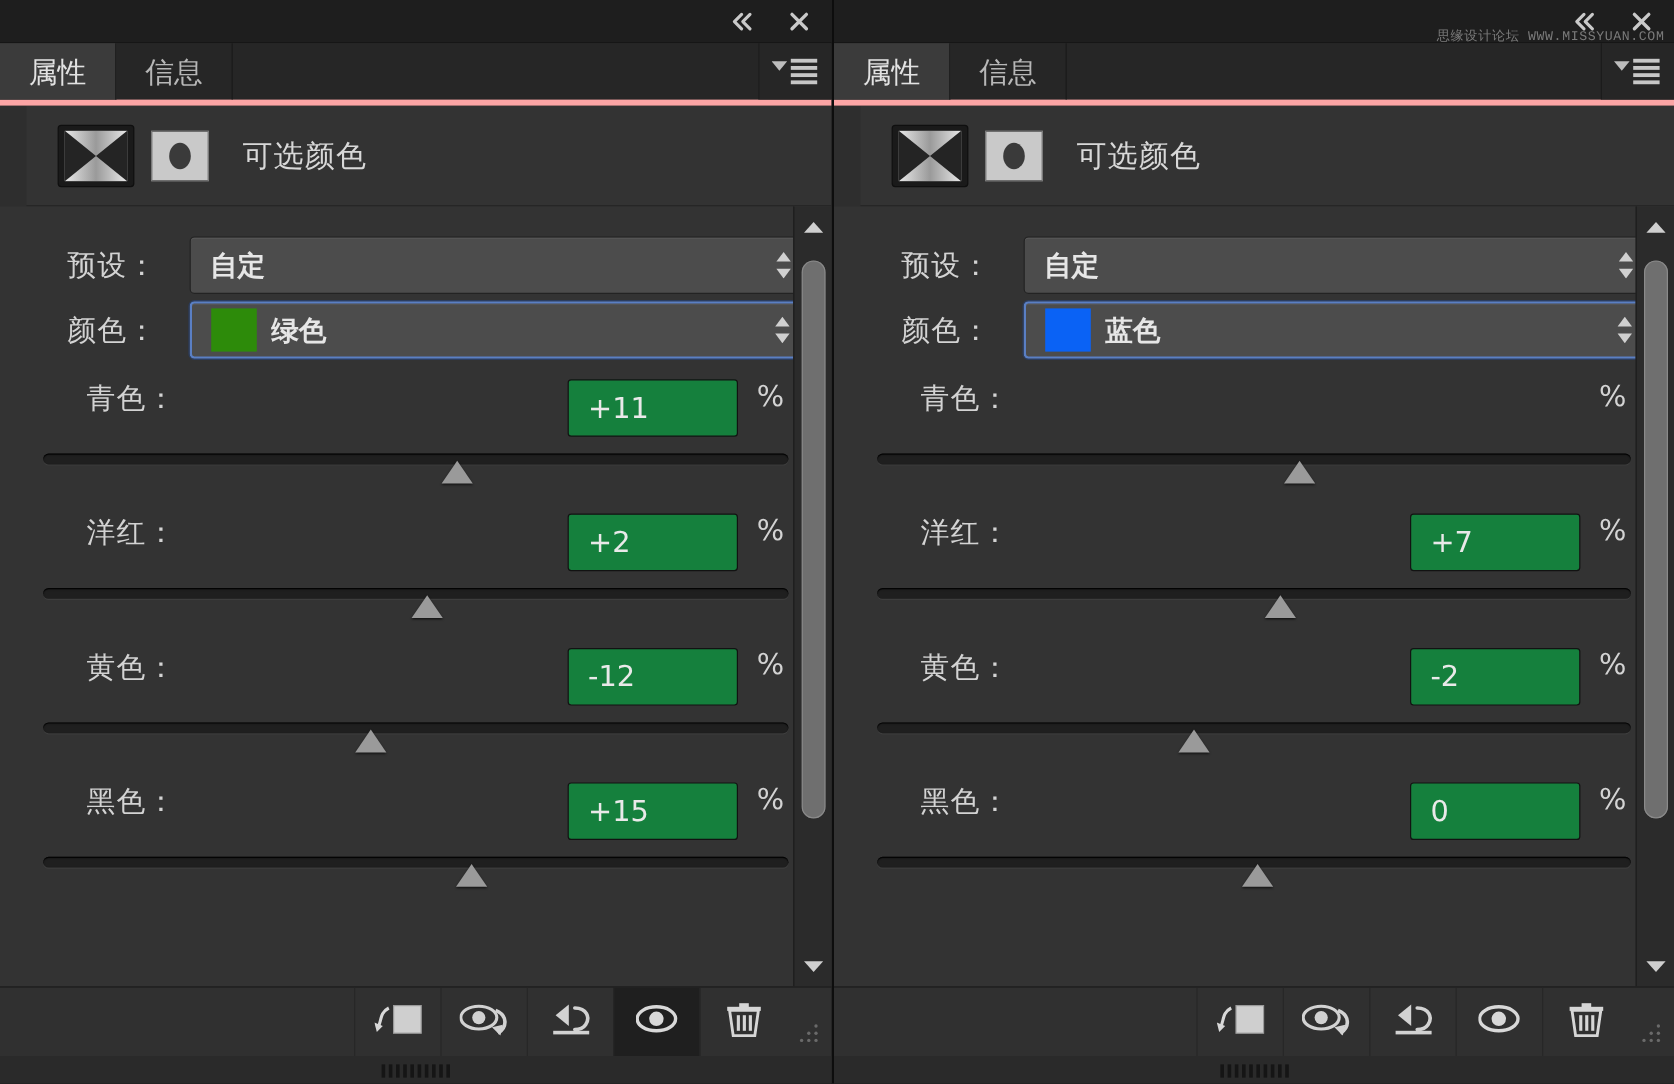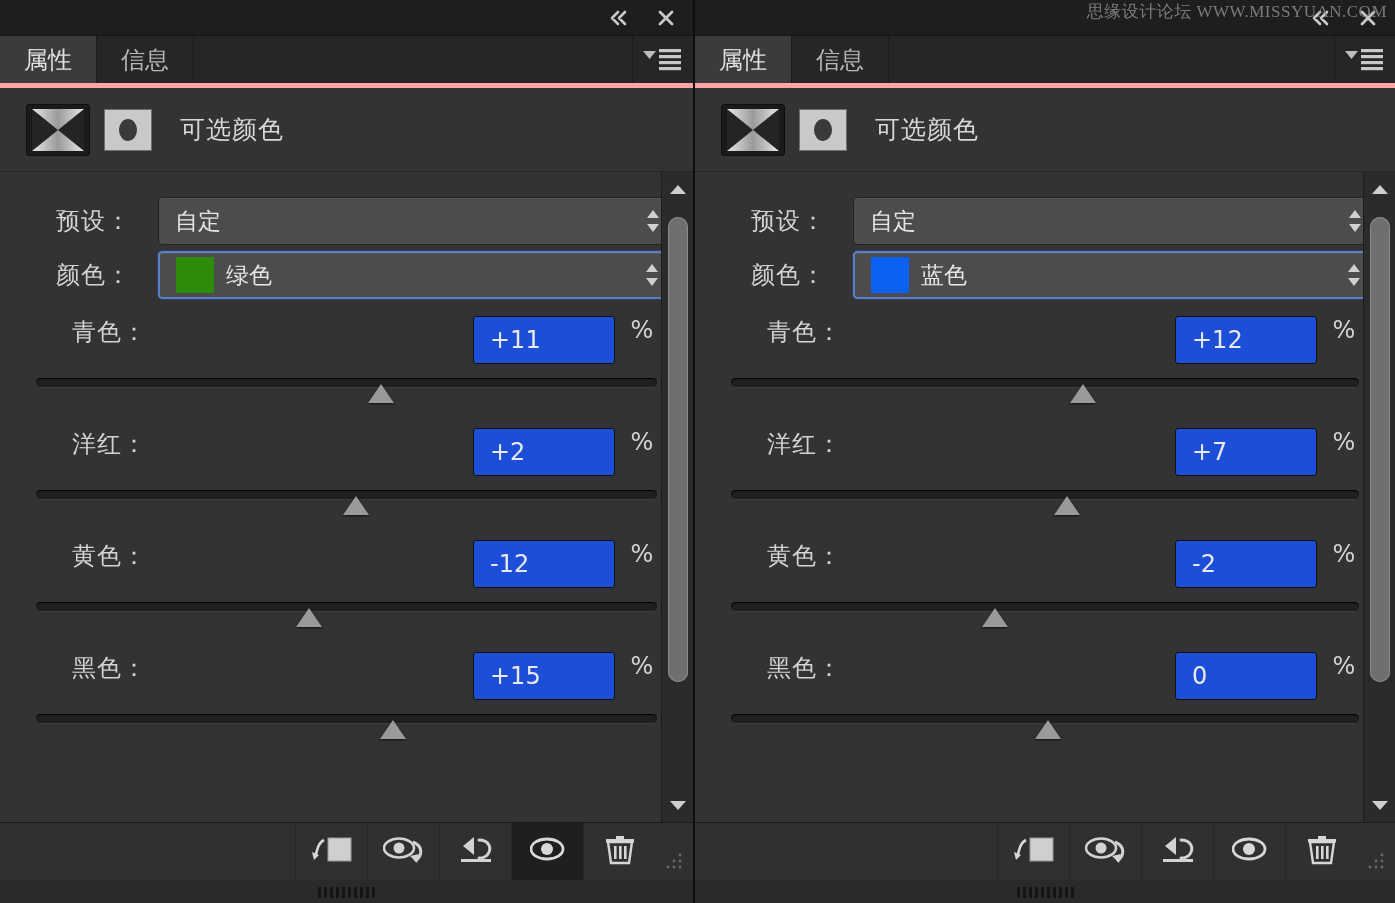--- a/index.html
+++ b/index.html
@@ -21,25 +21,25 @@
     height: 36px; background: #1e1e1e;
     display: flex; align-items: center; justify-content: flex-end;
     padding-right: 14px; gap: 22px;
     border-bottom: 1px solid #161616;
     position: relative;
   }
   .tb-btn { width: 26px; height: 22px; display: flex; align-items: center; justify-content: center; cursor: pointer; }
   .tb-btn svg { display: block; }
 
   .watermark {
-    position: absolute; right: 8px; top: 0;
-    font-size: 17px; letter-spacing: .5px;
+    position: absolute; right: 8px; top: 22px;
+    font-size: 11px; letter-spacing: .5px;
     color: #8b8b8b; opacity: .85;
     white-space: nowrap; pointer-events: none;
-    font-family: Liberation Serif, serif;
+    font-family: Liberation Mono, monospace;
   }
 
   
   .tabbar {
     height: 52px; background: #262626;
     display: flex; align-items: stretch;
     border-bottom: 5px solid #fca5a5; position: relative;
   }
   .tab {
     display: flex; align-items: center; padding: 0 24px;
@@ -52,20 +52,21 @@
     width: 60px; display: flex; align-items: center; justify-content: center;
     cursor: pointer; background: #262626;
   }
 
   
   .adj-header {
     height: 84px; background: #333333;
     display: flex; align-items: center; gap: 14px;
     padding-left: 26px;
     border-bottom: 1px solid #242424;
+    margin-left: 22px;
   }
   .thumb-frame {
     width: 64px; height: 52px; background: #1a1a1a;
     border: 1px solid #0f0f0f; border-radius: 3px;
     display: flex; align-items: center; justify-content: center;
   }
   .thumb-inner { width: 52px; height: 42px; background: #c9c9c9; position: relative; overflow: hidden; }
   .mask-thumb {
     width: 48px; height: 42px; background: #c9c9c9; border: 1px solid #6e6e6e;
     display: flex; align-items: center; justify-content: center;
@@ -82,35 +83,36 @@
     height: 54px;
   }
   .lbl { font-size: 24px; color: #d3d3d3; width: 102px; flex: none; letter-spacing: 1px; margin-left: 32px; }
 
   .combo {
     position: relative; flex: 1; height: 48px;
     background: #4c4c4c; border: 1px solid #232323; border-radius: 4px;
     display: flex; align-items: center; padding-left: 16px;
     color: #e6e6e6; font-size: 23px; cursor: pointer;
     box-shadow: inset 0 1px 0 rgba(255,255,255,.07);
+    font-weight: bold;
   }
   .combo.focused { border: 2px solid #5a7fc4; outline: 1px solid #2c3d5e; }
   .combo .swatch { width: 38px; height: 36px; margin-right: 12px; flex: none; }
   .spin {
     position: absolute; right: 14px; top: 50%; transform: translateY(-50%);
     display: flex; flex-direction: column; gap: 4px;
   }
 
   
   .slider-block { padding: 14px 24px 0 24px; }
   .slider-head { display: flex; align-items: flex-start; height: 50px; }
   .slider-head .lbl { width: 102px; padding-left: 16px; }
   .spacer { flex: 1; }
   .numfield {
-    width: 142px; height: 48px; background: #1d4ed8;
+    width: 142px; height: 48px; background: #15803d;
     border: 1px solid #121212; border-radius: 3px;
     color: #e9e9e9; font-size: 24px;
     display: flex; align-items: center; padding-left: 16px;
     cursor: text;
   }
   .pct { width: 54px; text-align: center; color: #d3d3d3; font-size: 24px; }
 
   .track-wrap { position: relative; height: 40px; margin: 8px 12px 0 12px; }
   .track {
     position: absolute; left: 0; right: 0; top: 4px; height: 9px;
@@ -459,21 +461,20 @@
                 <svg width="14" height="9" viewBox="0 0 14 9">
                   <path d="M7 9 L1 1 L13 1 Z" fill="#d0d0d0"></path>
                 </svg>
               </span>
             </div>
           </div>
           <div class="slider-block">
             <div class="slider-head">
               <div class="lbl">青色：</div>
               <div class="spacer"></div>
-              <div class="numfield">+12</div>
               <div class="pct">%</div>
             </div>
             <div class="track-wrap">
               <div class="track"></div>
               <div class="knob" style="left:56%"></div>
             </div>
           </div>
           <div class="slider-block">
             <div class="slider-head">
               <div class="lbl">洋红：</div>

